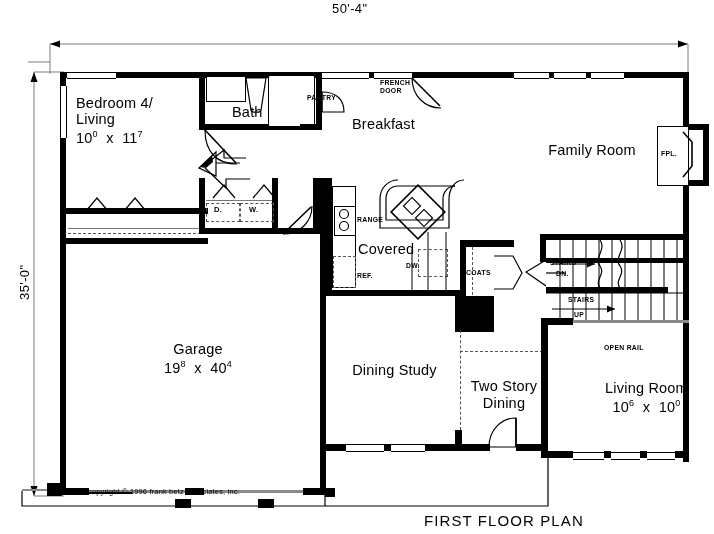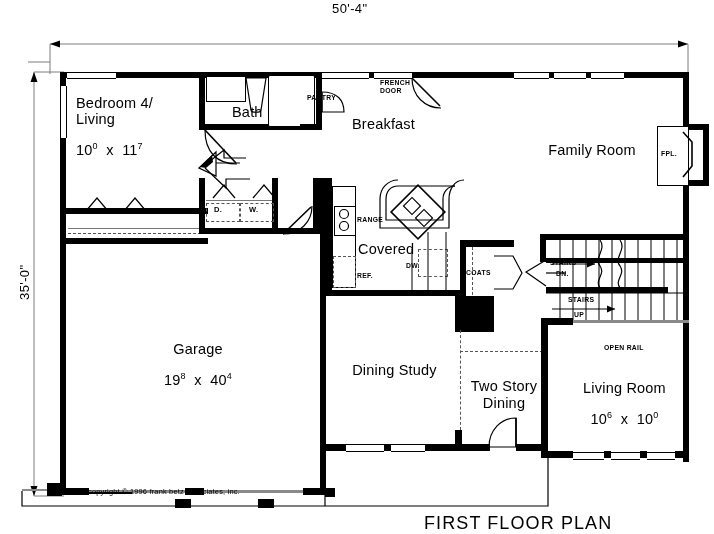--- a/index.html
+++ b/index.html
@@ -16,25 +16,25 @@
     overflow:hidden;
   }
   
   .wall{position:absolute;background:#000000;}
   .thin{position:absolute;background:#000000;}
   .hairline{position:absolute;background:#8a8a8a;}
   .win{position:absolute;background:#ffffff;border-top:1.5px solid #000;border-bottom:1.5px solid #000;}
   .winv{position:absolute;background:#ffffff;border-left:1.5px solid #000;border-right:1.5px solid #000;}
   .lbl{position:absolute;white-space:nowrap;line-height:1.12;}
   .room{font-size:14.5px;letter-spacing:.2px;text-align:center;}
-  .room .dim{display:block;font-size:14.5px;margin-top:14px;}
+  .room .dim{display:block;font-size:14.5px;margin-top:2px;}
   .room sup{font-size:9px;vertical-align:super;}
   .tiny{font-size:7.5px;letter-spacing:.4px;font-weight:bold;}
   .tiny2{font-size:6.8px;letter-spacing:.3px;font-weight:bold;}
-  .title{font-size:18px;letter-spacing:1.1px;}
+  .title{font-size:15px;letter-spacing:1.1px;}
   .copy{font-size:7.4px;letter-spacing:.2px;}
   .dimtxt{font-size:13px;letter-spacing:.4px;}
   .rot{transform:rotate(-90deg);transform-origin:left top;}
   .dashbox{position:absolute;border:1px dashed #555;}
   .dashline-h{position:absolute;border-top:1px dashed #555;}
   .dashline-v{position:absolute;border-left:1px dashed #555;}
   .solidbox{position:absolute;border:1.2px solid #000;background:#fff;}
   .oval{position:absolute;border:1.4px solid #000;border-radius:50%;background:#fff;}
   .rr{position:absolute;border:1.4px solid #000;background:#fff;border-radius:4px;}
   svg{position:absolute;overflow:visible;}
@@ -278,21 +278,21 @@
     <path class="sw" d="M489,447 C489,430 501,418 516,418 L516,447 Z" fill="#fff"></path>
     <line class="sw2" x1="516" y1="418" x2="516" y2="447"></line>
   </svg>
   <div class="wall" style="left:462px;top:444px;width:28px;height:7px;"></div>
   <div class="wall" style="left:516px;top:444px;width:32px;height:7px;"></div>
 
   <div class="wall" style="left:541px;top:324px;width:7px;height:127px;"></div>
   <div class="wall" style="left:541px;top:318px;width:32px;height:7px;"></div>
   <div class="hairline" style="left:573px;top:320px;width:116px;height:3px;"></div>
   <div class="lbl tiny2" style="left:604px;top:344px;">OPEN RAIL</div>
-  <div class="lbl room" style="left:562px;top:380px;width:125px;">
+  <div class="lbl room" style="left:584px;top:380px;width:125px;">
     <span>Living Room</span>
     <span class="dim"><span>10</span><sup>6</sup>&nbsp;&nbsp;<span>x</span>&nbsp;&nbsp;<span>10</span><sup>0</sup></span>
   </div>
 
   <div class="wall" style="left:541px;top:451px;width:32px;height:7px;"></div>
   <div class="win" style="left:573px;top:452px;width:31px;height:6px;"></div>
   <div class="wall" style="left:604px;top:451px;width:7px;height:7px;"></div>
   <div class="win" style="left:611px;top:452px;width:29px;height:6px;"></div>
   <div class="wall" style="left:640px;top:451px;width:7px;height:7px;"></div>
   <div class="win" style="left:647px;top:452px;width:28px;height:6px;"></div>

